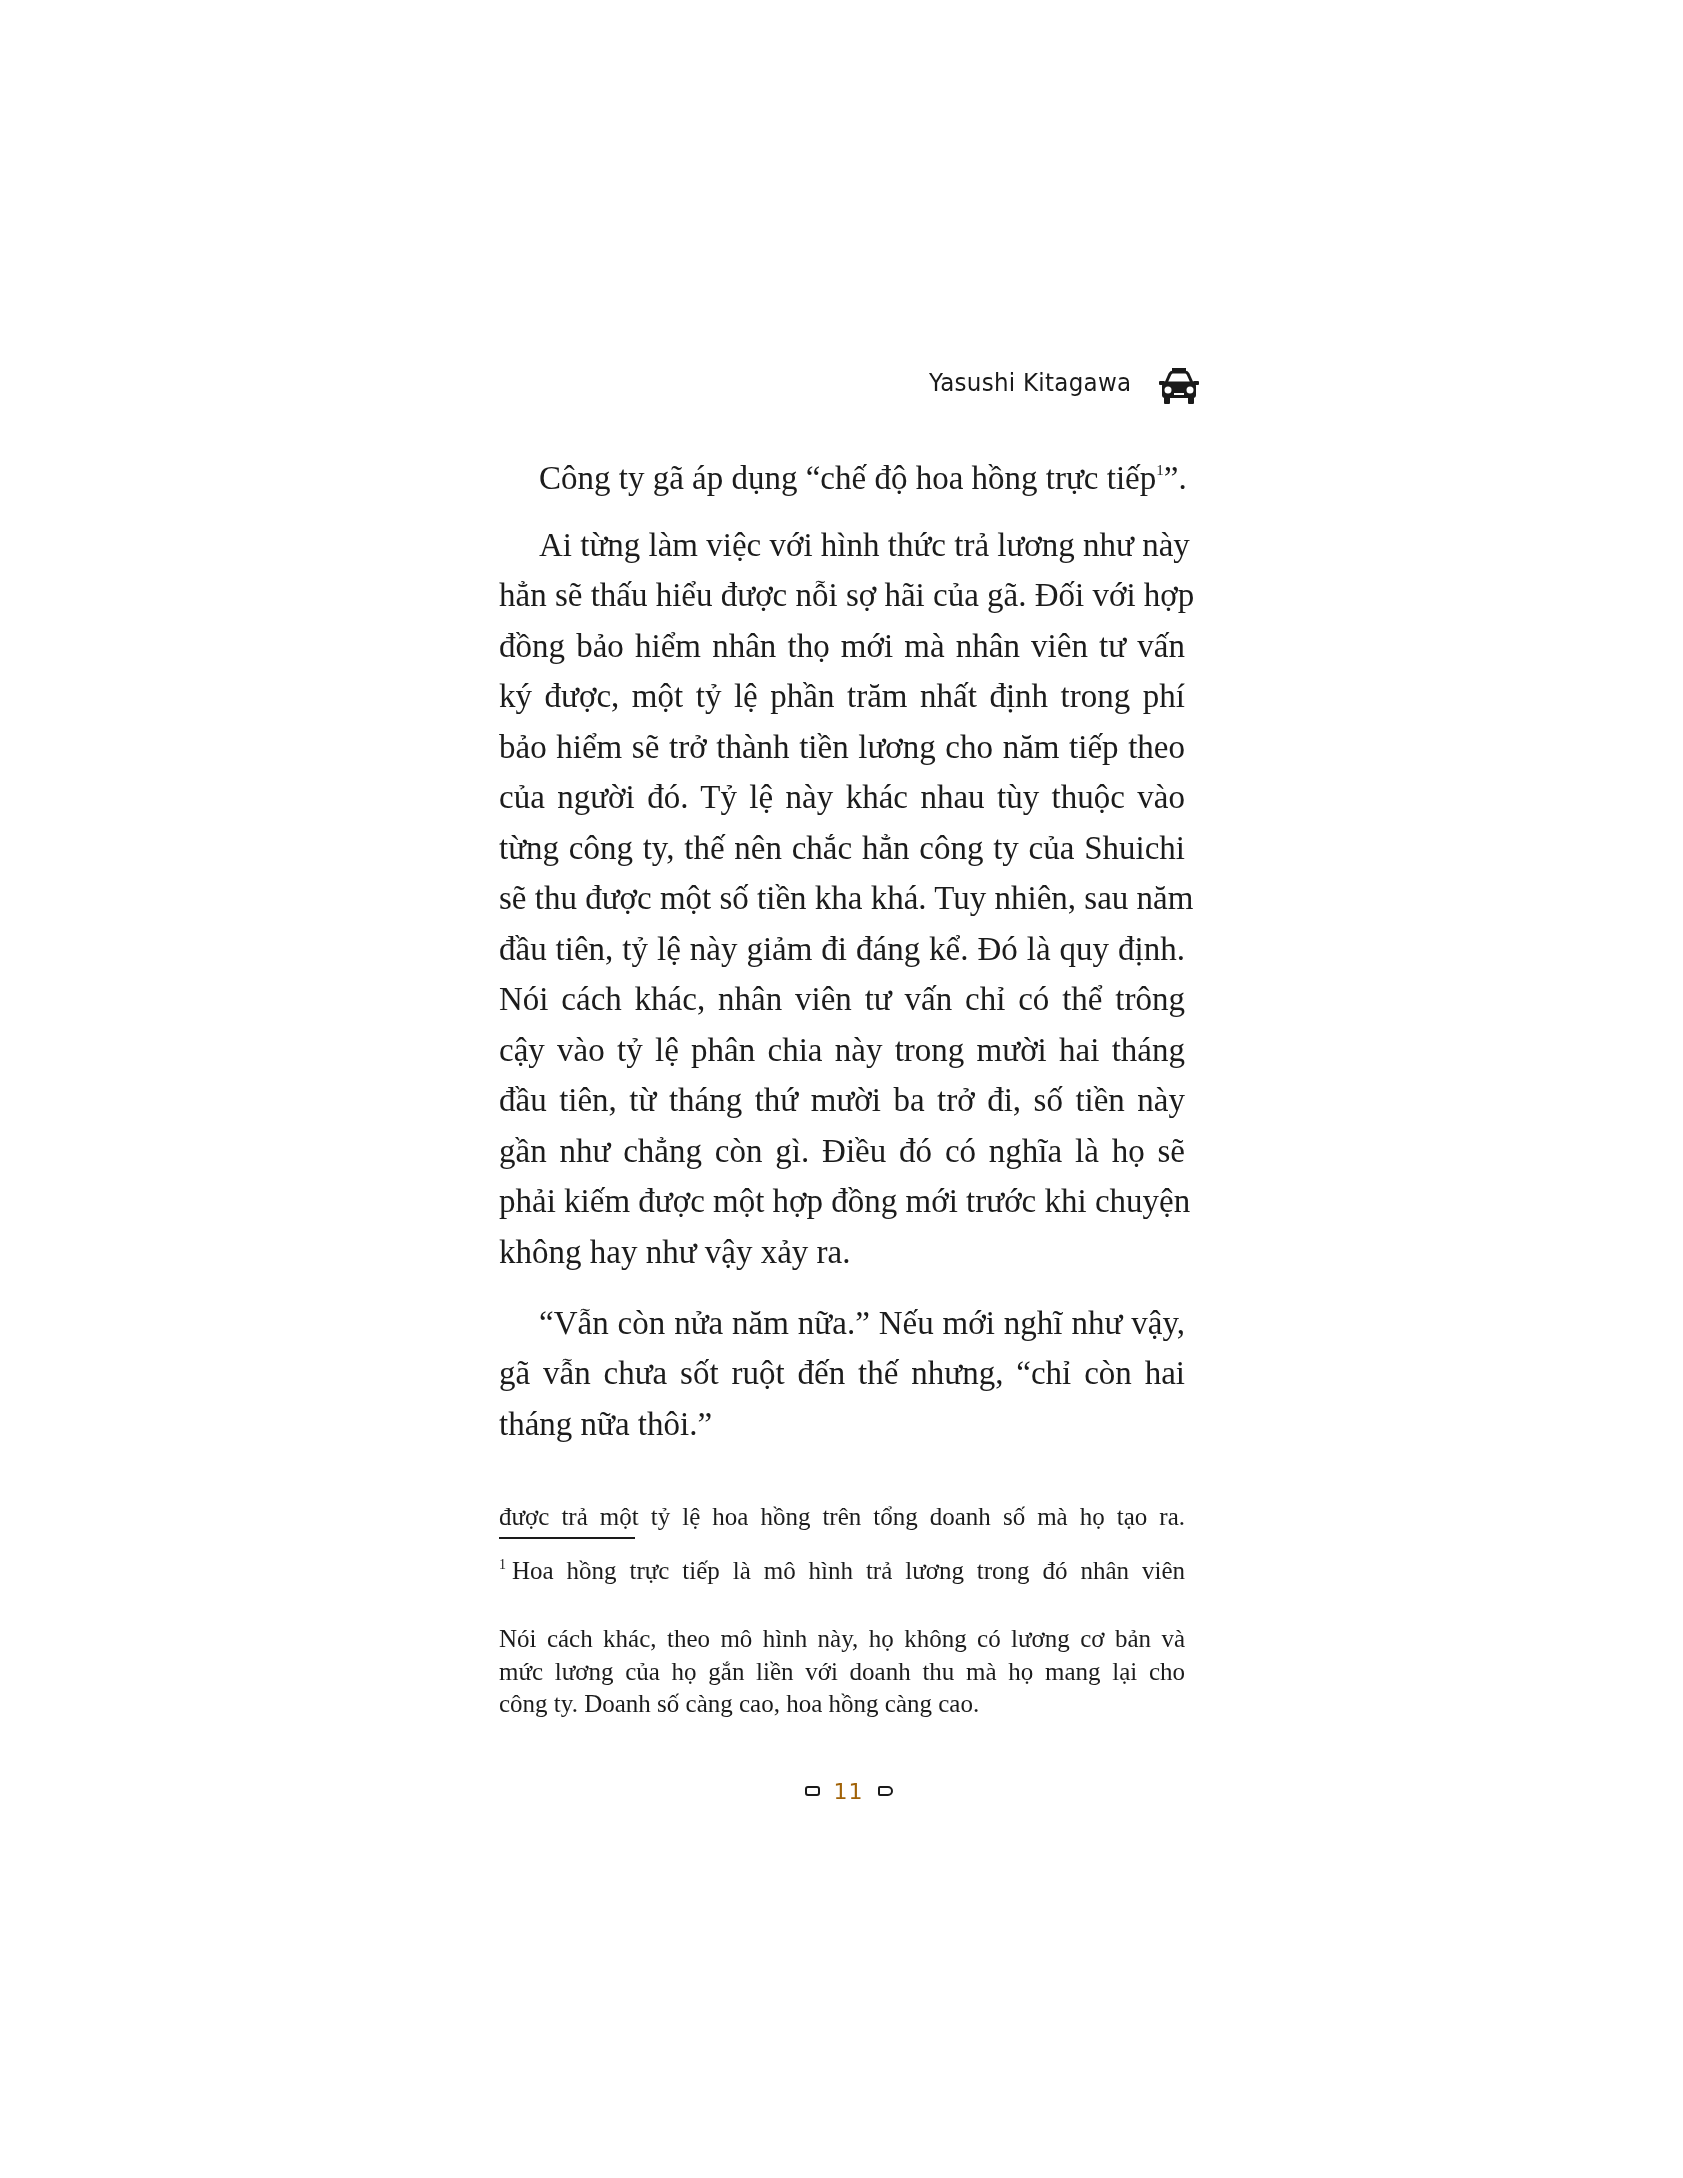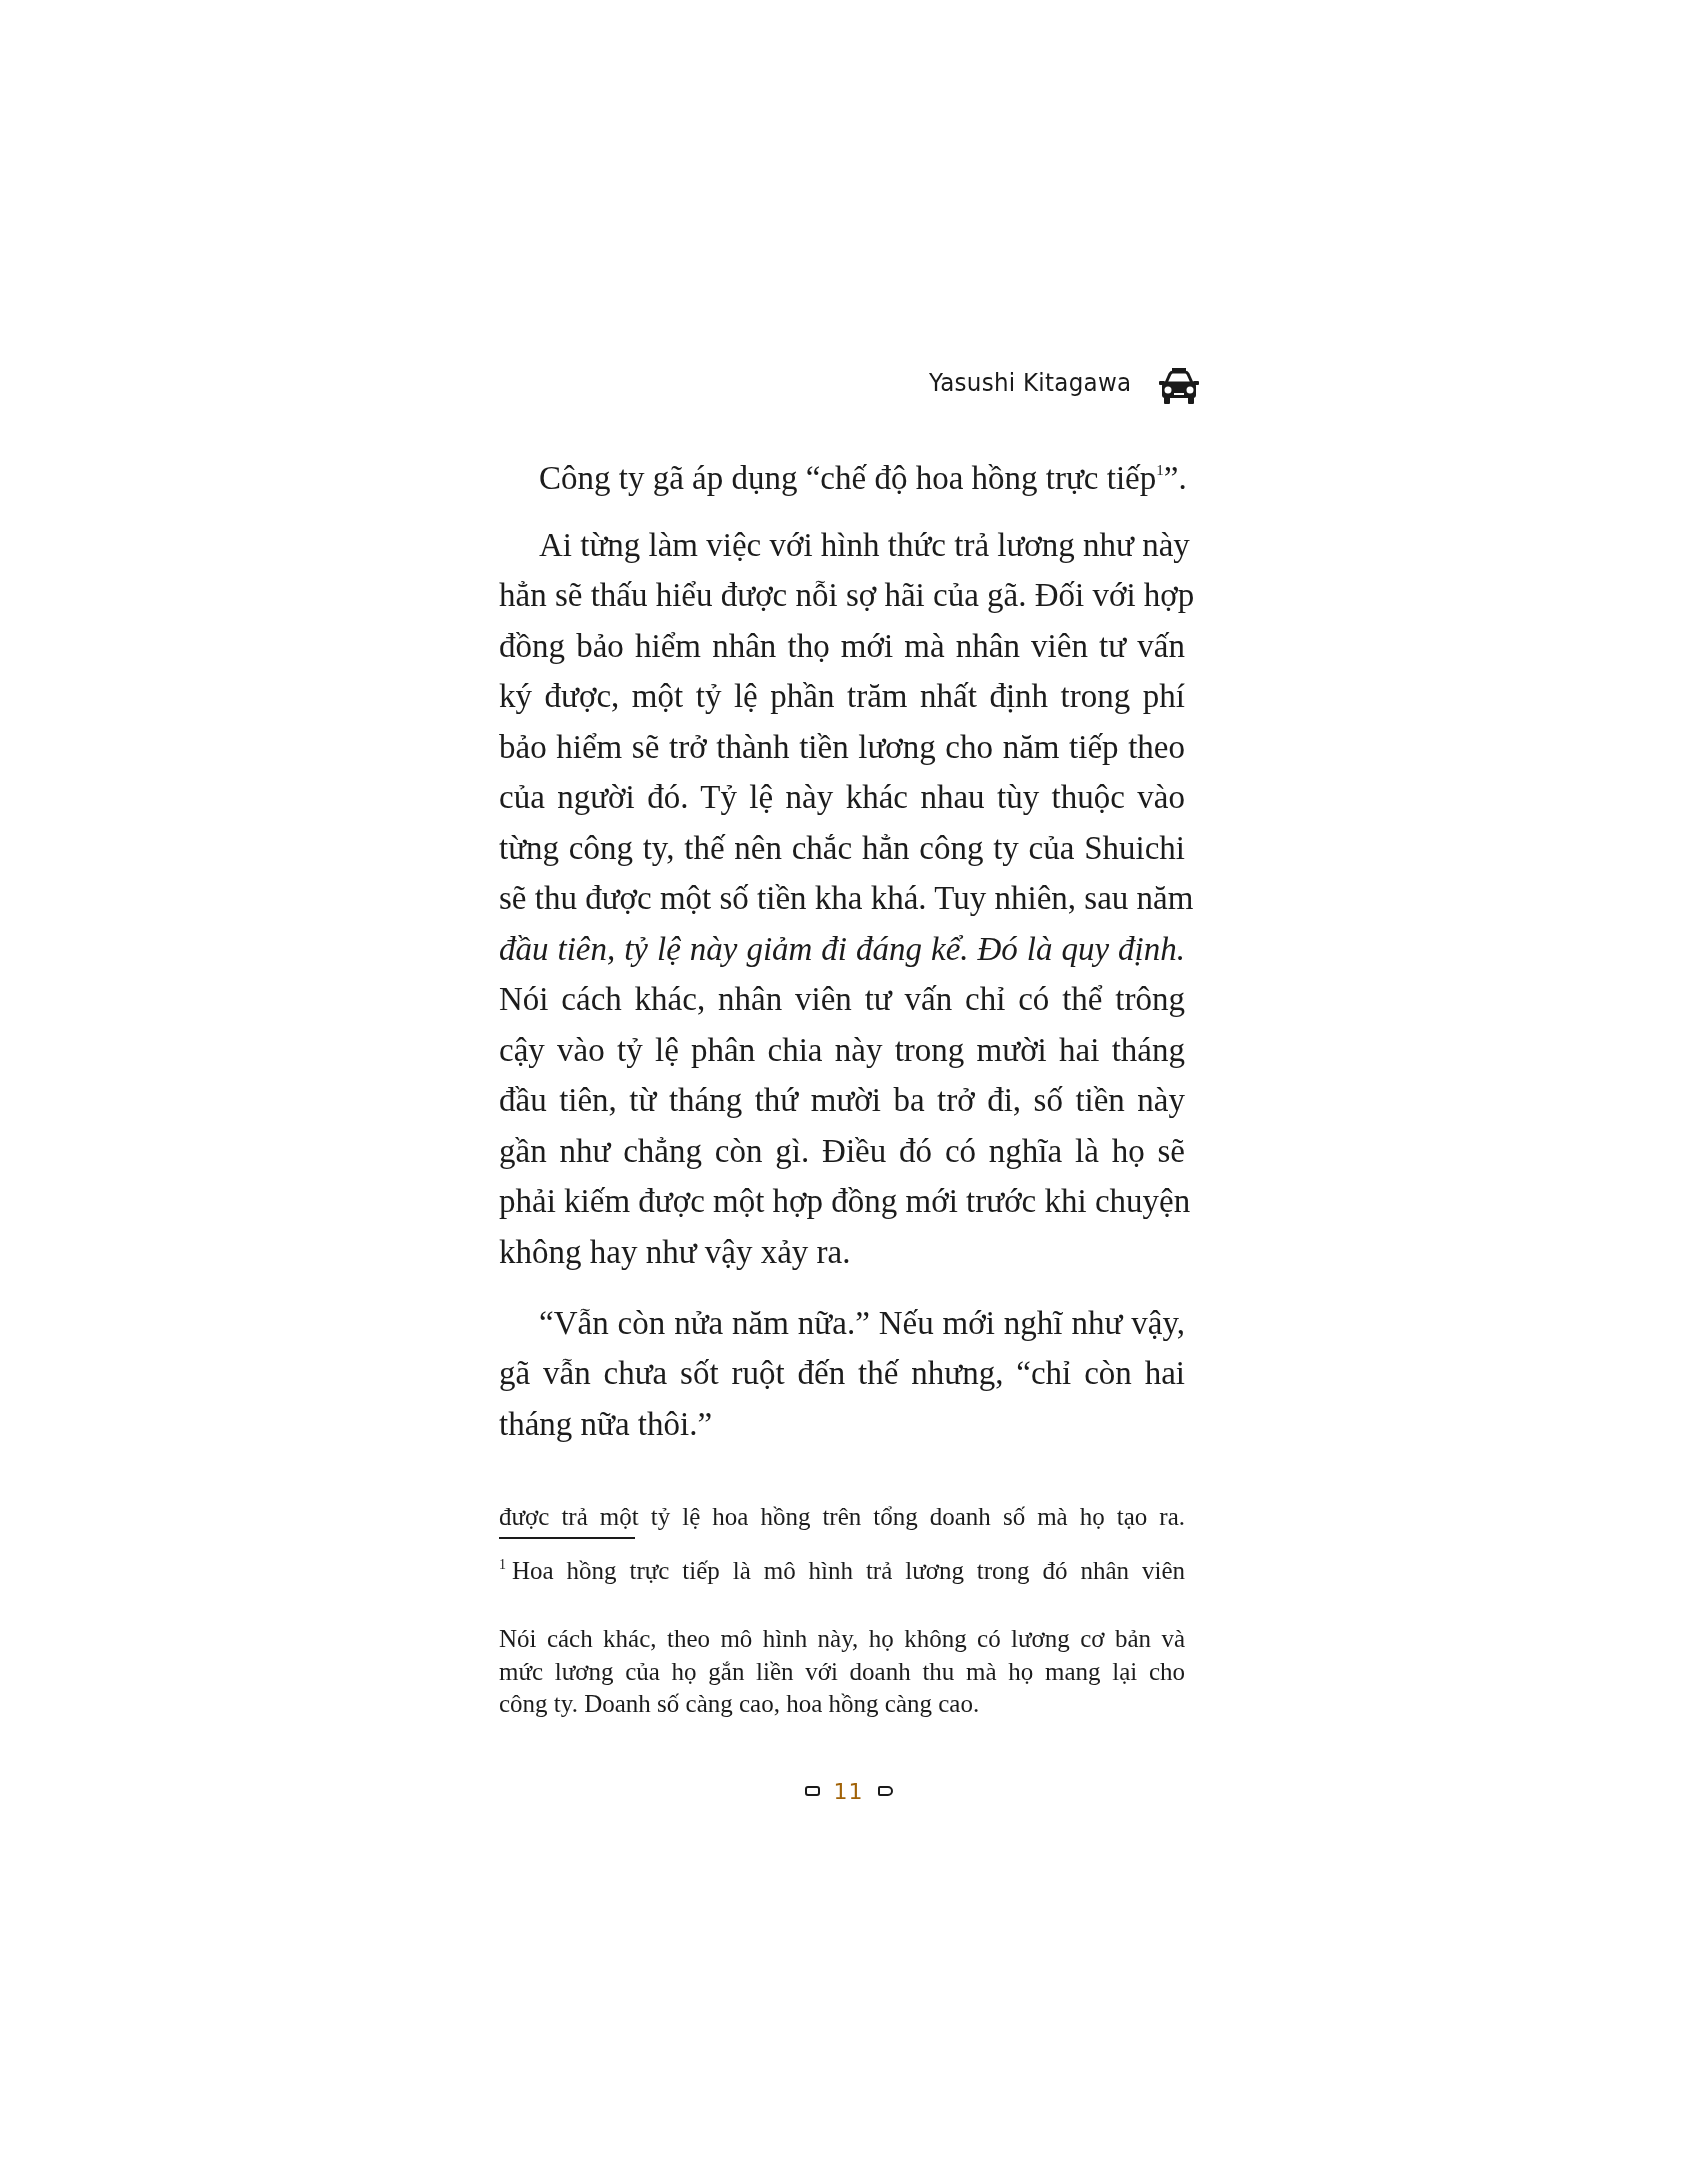--- a/index.html
+++ b/index.html
@@ -78,21 +78,21 @@
   <div class="line indent last" style="top:458px;"><span>Công ty gã áp dụng “chế độ hoa hồng trực tiếp</span><sup>1</sup><span>”.</span></div>
 
   <div class="line indent" style="top:525px;">Ai từng làm việc với hình thức trả lương như này</div>
   <div class="line" style="top:575px;">hẳn sẽ thấu hiểu được nỗi sợ hãi của gã. Đối với hợp</div>
   <div class="line" style="top:626px;">đồng bảo hiểm nhân thọ mới mà nhân viên tư vấn</div>
   <div class="line" style="top:676px;">ký được, một tỷ lệ phần trăm nhất định trong phí</div>
   <div class="line" style="top:727px;">bảo hiểm sẽ trở thành tiền lương cho năm tiếp theo</div>
   <div class="line" style="top:777px;">của người đó. Tỷ lệ này khác nhau tùy thuộc vào</div>
   <div class="line" style="top:828px;">từng công ty, thế nên chắc hẳn công ty của Shuichi</div>
   <div class="line" style="top:878px;">sẽ thu được một số tiền kha khá. Tuy nhiên, sau năm</div>
-  <div class="line" style="top:929px;font-style:italic;">đầu tiên, tỷ lệ này giảm đi đáng kể. Đó là quy định.</div>
+  <div class="line" style="top:929px;">đầu tiên, tỷ lệ này giảm đi đáng kể. Đó là quy định.</div>
   <div class="line" style="top:979px;">Nói cách khác, nhân viên tư vấn chỉ có thể trông</div>
   <div class="line" style="top:1030px;">cậy vào tỷ lệ phân chia này trong mười hai tháng</div>
   <div class="line" style="top:1080px;">đầu tiên, từ tháng thứ mười ba trở đi, số tiền này</div>
   <div class="line" style="top:1131px;">gần như chẳng còn gì. Điều đó có nghĩa là họ sẽ</div>
   <div class="line" style="top:1181px;">phải kiếm được một hợp đồng mới trước khi chuyện</div>
   <div class="line last" style="top:1232px;">không hay như vậy xảy ra.</div>
 
   <div class="line indent" style="top:1303px;">“Vẫn còn nửa năm nữa.” Nếu mới nghĩ như vậy,</div>
   <div class="line" style="top:1353px;">gã vẫn chưa sốt ruột đến thế nhưng, “chỉ còn hai</div>
   <div class="line last" style="top:1404px;">tháng nữa thôi.”</div>

